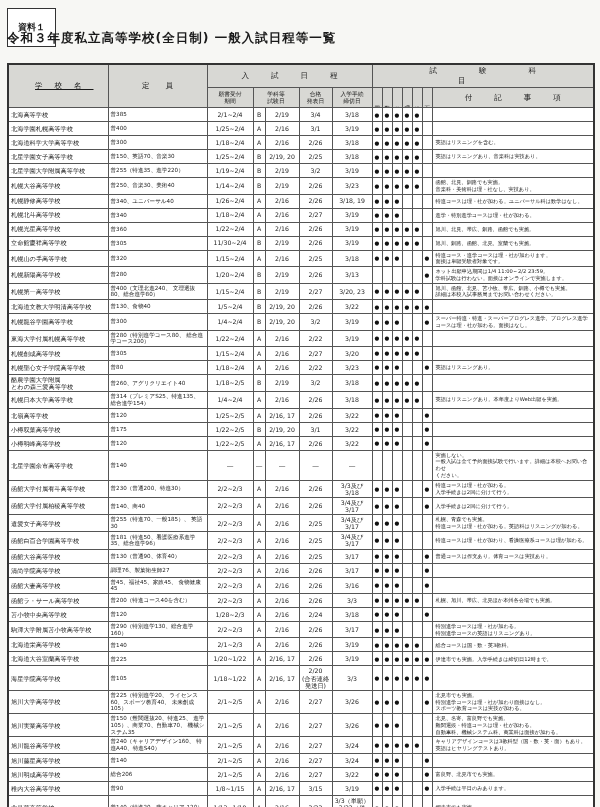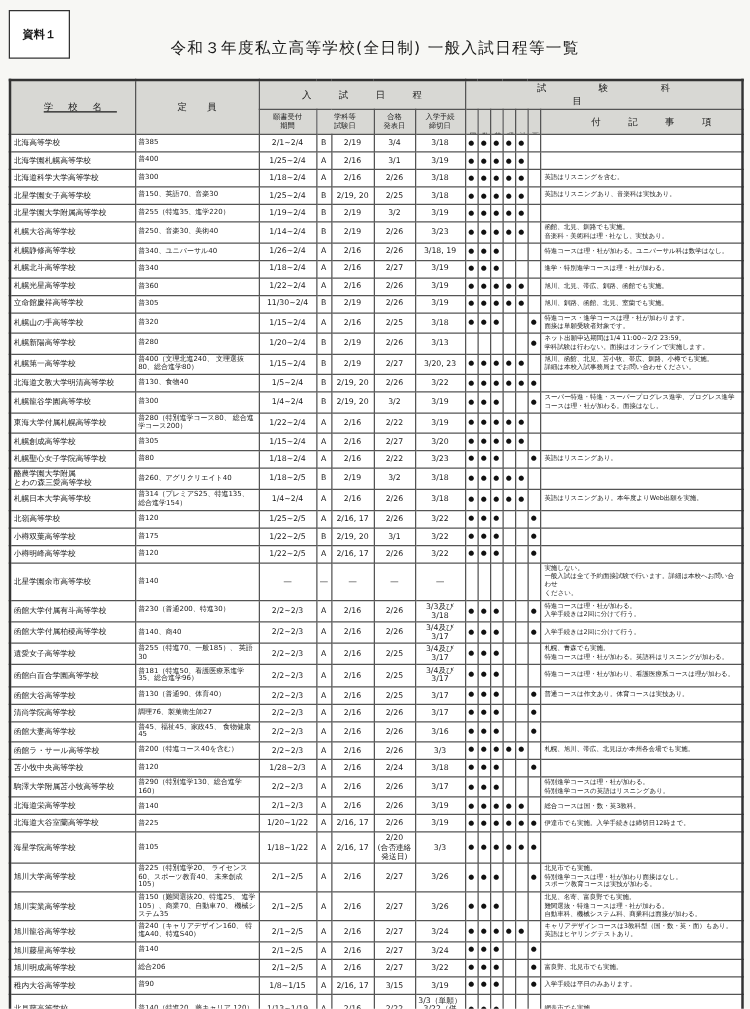--- a/index.html
+++ b/index.html
@@ -9,36 +9,36 @@
     font-family:"DejaVu Sans","Liberation Sans",sans-serif;
     color:#1a1a1a;
     position:relative;
   }
   .doc{position:absolute;left:7px;top:8px;width:586px;}
   .tag{
     display:inline-block;border:1px solid #333;background:#fff;
     font-size:9px;font-weight:bold;padding:12px 10px;margin-top:0;
   }
   .title{
-    position:absolute;left:0;right:0;top:22px;text-align:center;
-    font-size:12.5px;font-weight:normal;letter-spacing:1px;
+    position:absolute;left:0;right:0;top:22px;text-align:left;
+    font-size:12.5px;font-weight:bold;letter-spacing:1px;
   }
   table{
     border-collapse:collapse;table-layout:fixed;width:586px;
     margin-top:16px;background:#fff;border:2px solid #333;
   }
   th,td{border:1px solid #555;overflow:hidden;padding:1px 2px;vertical-align:middle;}
   thead th{background:#d8d8d4;font-weight:normal;}
   .ghead{font-size:7.5px;}
   .subhead{font-size:5.8px;line-height:1.1;white-space:pre-line;text-align:center;padding:1px 0;}
   .ls-a{letter-spacing:12px;text-indent:12px;text-decoration:underline;}
   .ls-b{letter-spacing:16px;text-indent:16px;font-family:Liberation Mono, monospace;}
   .ls-c{letter-spacing:22px;text-indent:22px;}
   .ls-d{letter-spacing:42px;text-indent:42px;margin-top:15px;}
-  .ls-e{letter-spacing:22px;text-indent:22px;text-align:right;}
+  .ls-e{letter-spacing:22px;text-indent:22px;}
   .subj{padding:0;text-align:center;vertical-align:middle;}
   .vh{writing-mode:vertical-rl;text-orientation:upright;font-size:5.5px;line-height:1;letter-spacing:1px;display:inline-block;}
   tbody td{height:11px;}
   .school{font-size:6.2px;text-align:left;white-space:pre-line;line-height:1.15;}
   .cap{font-size:5.6px;text-align:left;line-height:1.2;}
   .ctr{font-size:6.2px;text-align:center;white-space:pre-line;line-height:1.15;}
   .mark{font-size:5.5px;text-align:center;padding:0;color:#111;}
   .note{font-size:5.2px;text-align:left;white-space:pre-line;line-height:1.3;padding:1px 3px;}
 </style>
 </head>

